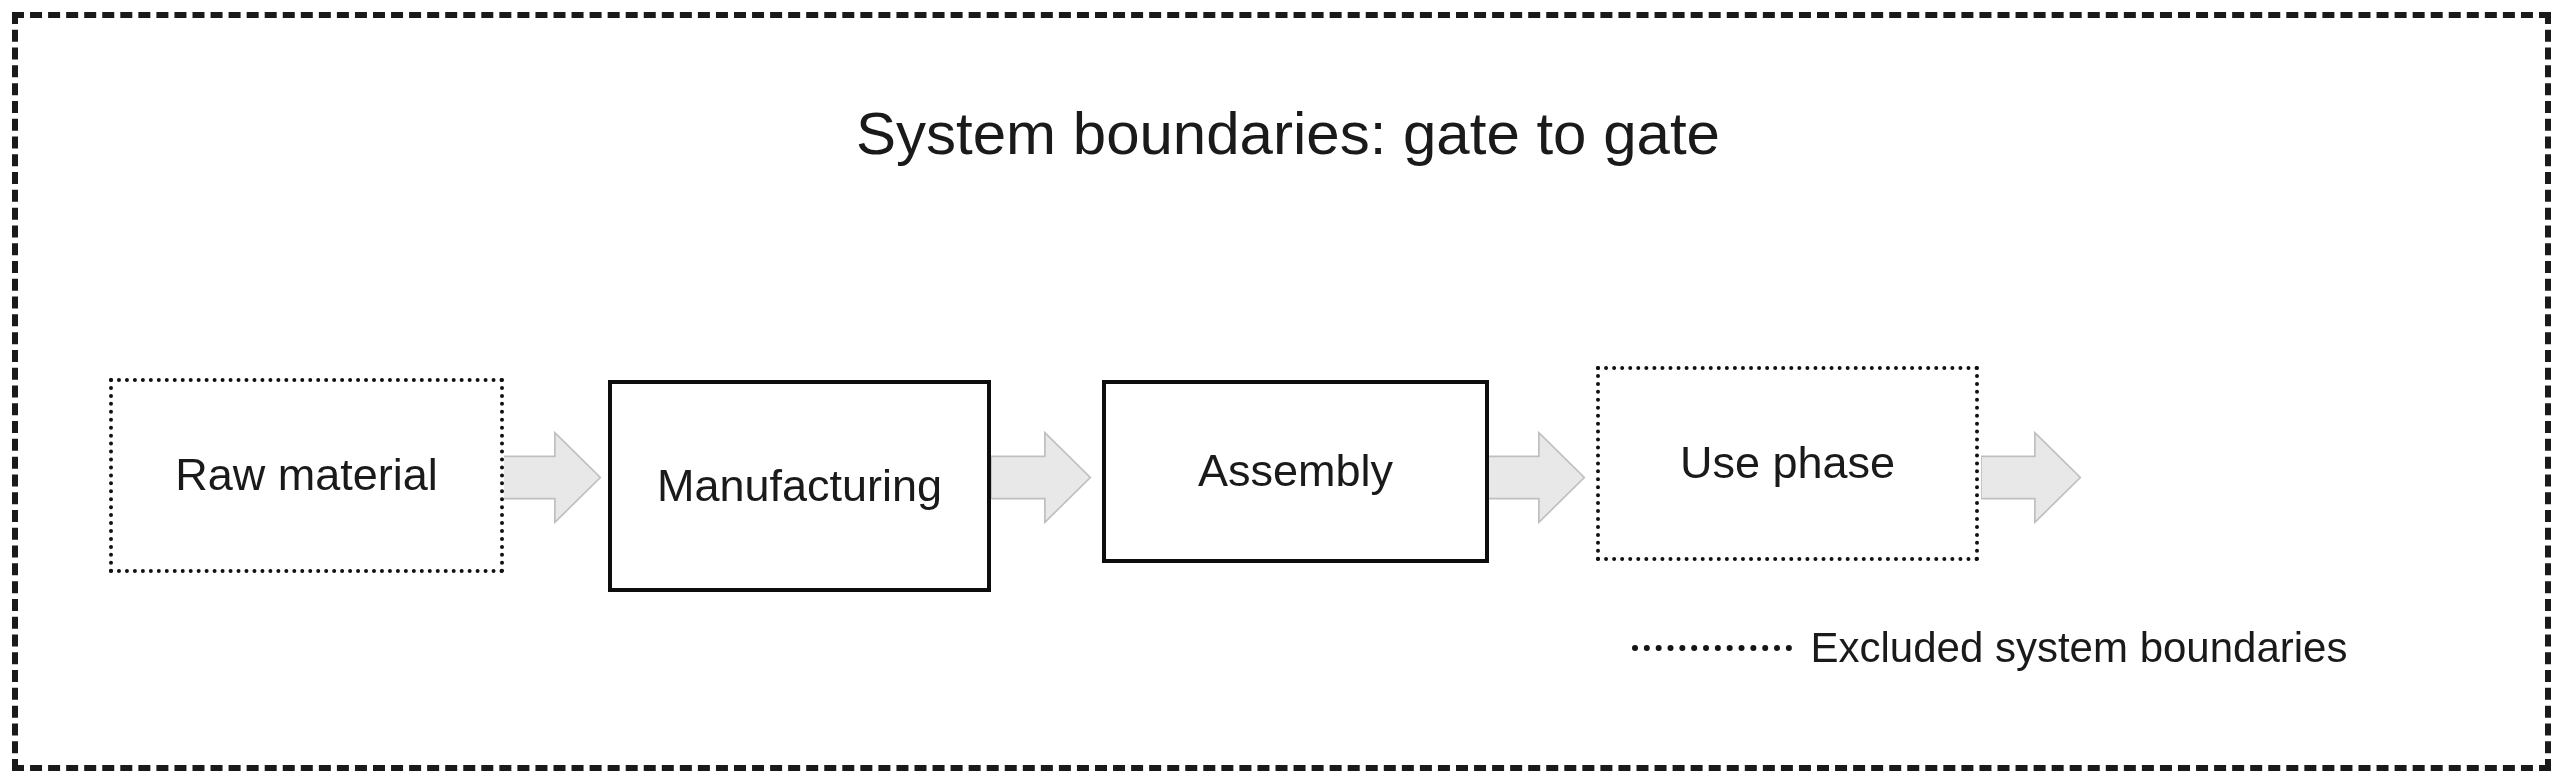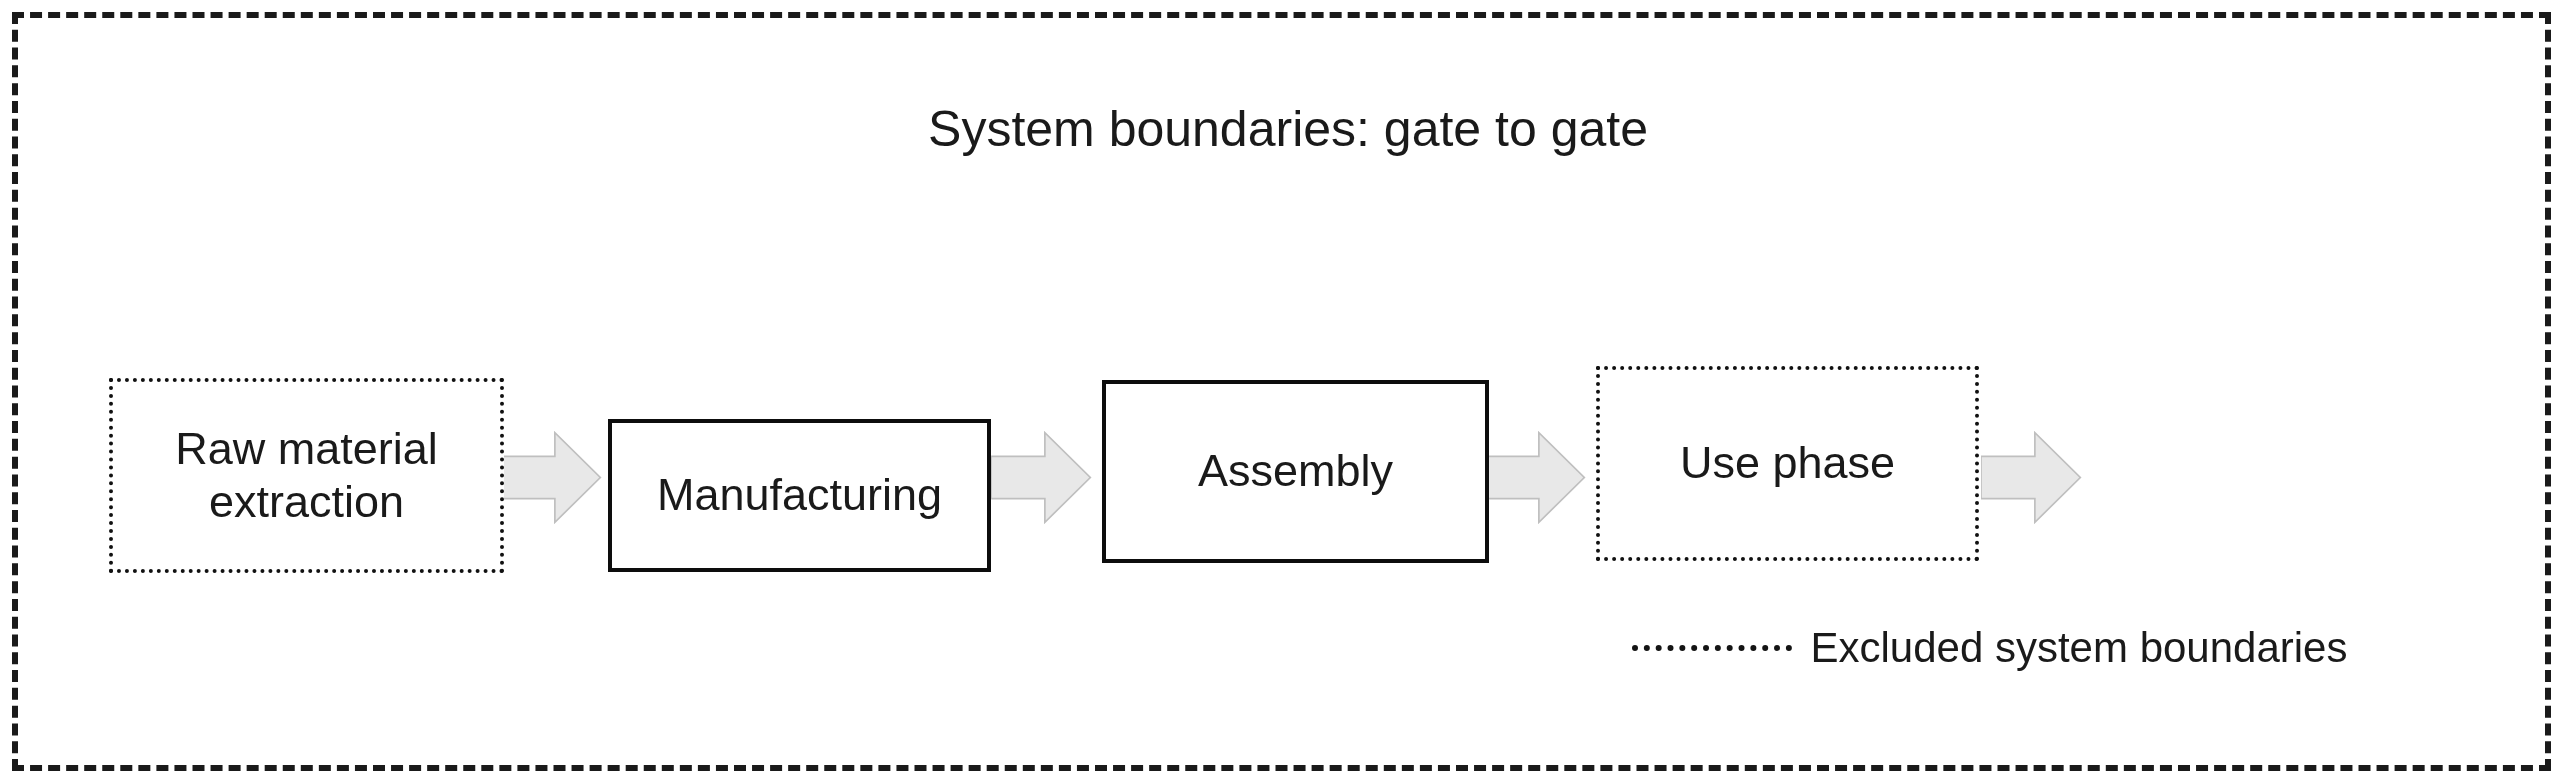--- a/index.html
+++ b/index.html
@@ -31,21 +31,21 @@
     background: transparent;
   }
 
   
   #diagram-title {
     position: absolute;
     left: 0;
     top: 104px;
     width: 2576px;
     text-align: center;
-    font-size: 50px;
+    font-size: 60px;
     line-height: 1.0;
     color: #1a1a1a;
     letter-spacing: 0px;
     white-space: nowrap;
   }
 
   
   #stage-row {
     position: absolute;
     left: 0;
@@ -73,21 +73,21 @@
   .stage-box.excluded {
     border: 4.2px dotted #111111;
   }
   .stage-label {
     display: block;
     padding: 0 6.7px;
   }
 
   
   #box-raw-material    { left: 109px;  top: 378px; width: 395px;  height: 195px; justify-content: center; }
-  #box-manufacturing   { left: 608px;  top: 380px; width: 383px;  height: 153px; margin-top: 39px; }
+  #box-manufacturing   { left: 608px;  top: 380px; width: 383px;  height: 212px; }
   #box-assembly        { left: 1102px; top: 380px; width: 387px;  height: 183px; }
   #box-use-phase       { left: 1596px; top: 366px; width: 383px;  height: 195px; }
   #box-end-of-life     { left: 2094px; top: 378px; width: 399px;  height: 195px; }
 
   
   .flow-arrow {
     position: absolute;
     top: 431px;
     width: 101px;
     height: 93px;
@@ -139,21 +139,20 @@
 
   <div id="outer-frame"></div>
 
   <div id="diagram-title">System boundaries: gate to gate</div>
 
   <div id="stage-row">
 
     <div id="box-raw-material" class="stage-box excluded">
       <span class="stage-label">
         <span>Raw material</span><br>
-        <span>extraction</span>
       </span>
     </div>
 
     <div id="arrow-1" class="flow-arrow">
       <svg viewBox="0 0 120 110" preserveAspectRatio="none" aria-hidden="true">
         <polygon points="0,30 64,30 64,2 118,55 64,108 64,80 0,80" fill="#e8e8e8" stroke="#bfbfbf" stroke-width="2"></polygon>
       </svg>
     </div>
 
     <div id="box-manufacturing" class="stage-box included">

